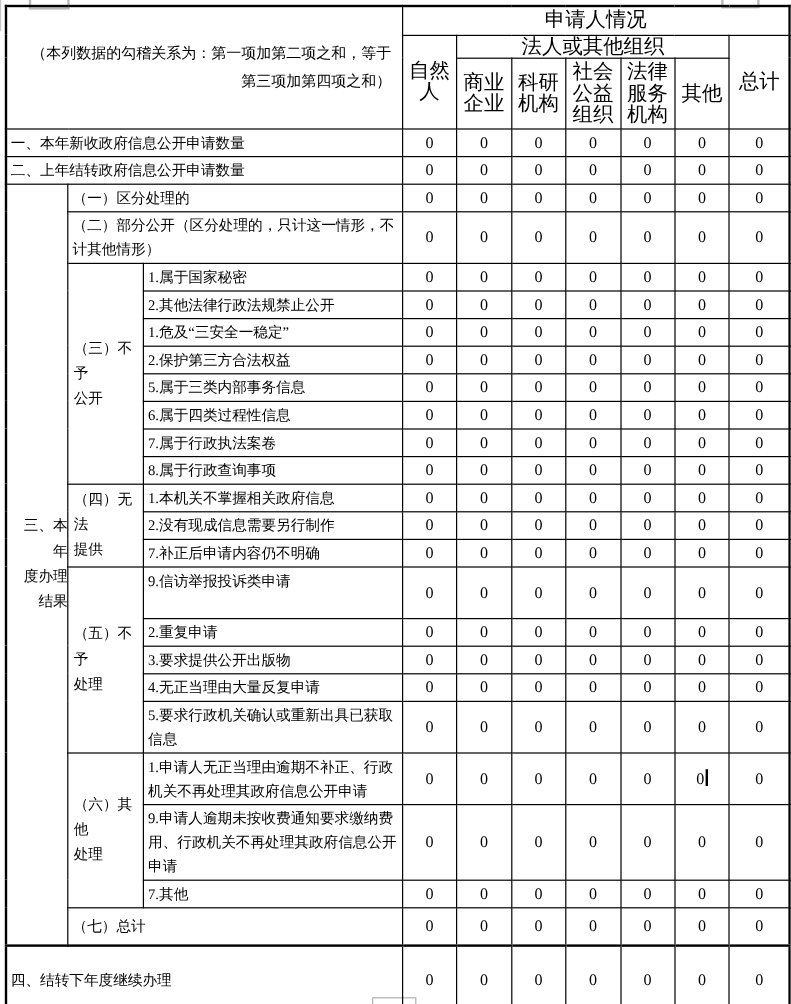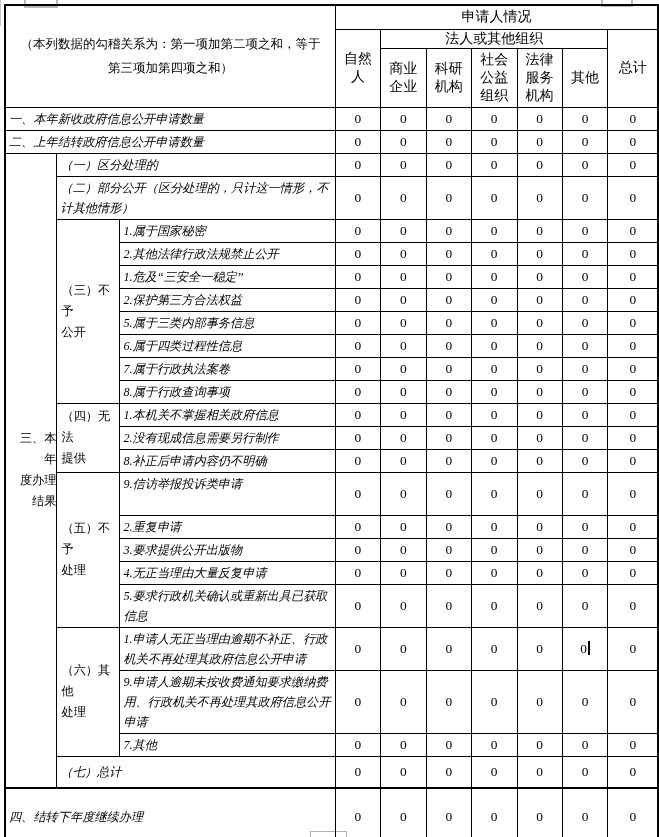--- a/index.html
+++ b/index.html
@@ -10,27 +10,27 @@
   }
   table.report {
     position:absolute; left:4px; top:4px; z-index:2;
     border-collapse:collapse; table-layout:fixed;
     border:2px solid #000;
   }
   td {
     border:1px solid #000; padding:0; overflow:hidden;
     vertical-align:middle; font-size:12.2px; line-height:20px;
   }
-  td.lbl { text-align:left; padding:1px 2px 1px 3px;font-style:italic; }
+  td.lbl { text-align:left; padding:1px 2px 1px 3px; }
   td.vtop { vertical-align:top; }
   td.grp { text-align:left; padding-left:4px; white-space:pre-line; line-height:21px; }
   td.seclbl { text-align:right; padding-left:4px; white-space:pre-line; line-height:21px; }
-  td.hdr { text-align:center; white-space:pre-line; font-size:14px; line-height:18px; }
+  td.hdr { text-align:center; white-space:pre-line; font-size:17px; line-height:18px; }
   td.note-cell {
-    text-align:center; padding:0 9px; font-size:12.5px; line-height:24px;
+    text-align:right; padding:0 9px; font-size:12.5px; line-height:24px;
     vertical-align:middle;
     margin-left:12px;
   }
   td.v { text-align:center; font-size:13.4px; }
   tr.thick-top td { border-top-width:2px; }
   .caret {
     display:inline-block; width:2px; height:14px; background:#000;
     vertical-align:-2px; margin-left:1px;
   }
   
@@ -228,21 +228,21 @@
     <td class="lbl">2.没有现成信息需要另行制作</td>
   <td class="v"><span>0</span></td>
         <td class="v"><span>0</span></td>
         <td class="v"><span>0</span></td>
         <td class="v"><span>0</span></td>
         <td class="v"><span>0</span></td>
         <td class="v"><span>0</span></td>
         <td class="v"><span>0</span></td>
       </tr>
   <tr style="height:23px">
-    <td class="lbl">8.补正后申请内容仍不明确</td>
+    <td class="lbl">7.补正后申请内容仍不明确</td>
   <td class="v"><span>0</span></td>
         <td class="v"><span>0</span></td>
         <td class="v"><span>0</span></td>
         <td class="v"><span>0</span></td>
         <td class="v"><span>0</span></td>
         <td class="v"><span>0</span></td>
         <td class="v"><span>0</span></td>
       </tr>
   <tr style="height:43px">
     <td class="grp" rowspan="5">（五）不予

